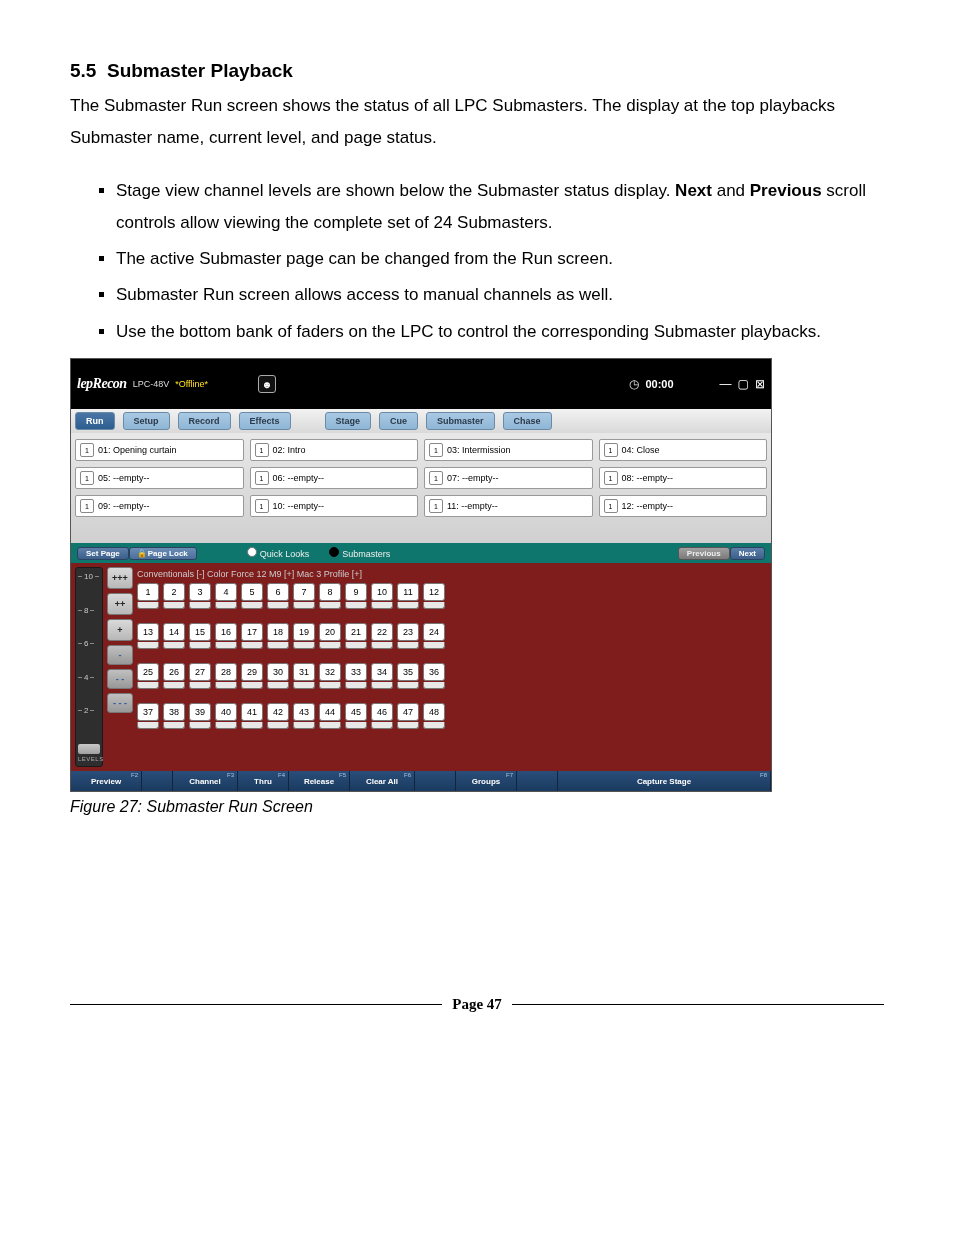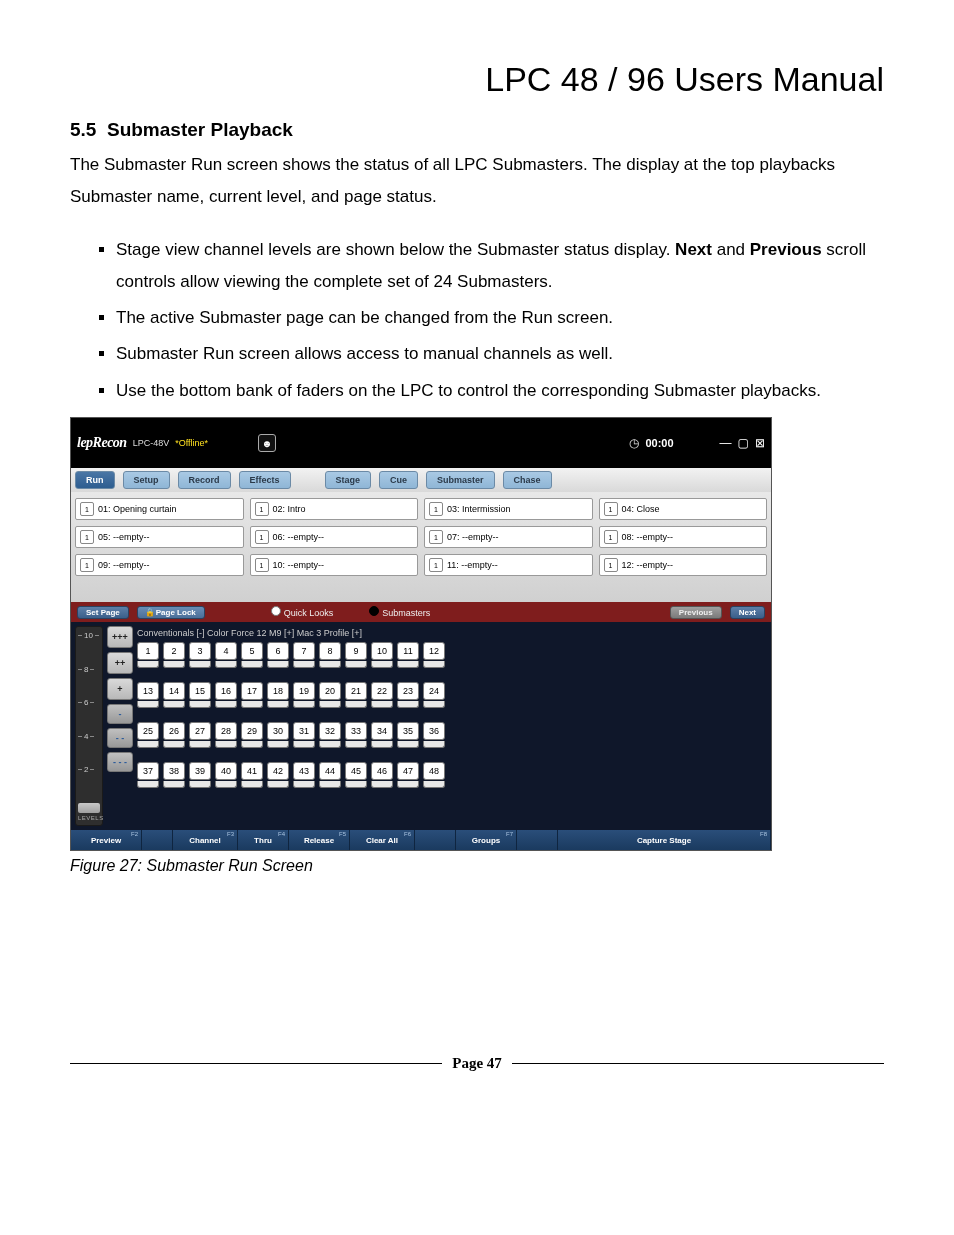--- a/index.html
+++ b/index.html
@@ -130,25 +130,24 @@
     width: 12px; height: 12px;
     border: 1px solid #888;
     border-radius: 2px;
     font-size: 7px;
     display:flex; align-items:center; justify-content:center;
     background:#fff;
   }
 
   
   .dark-bar {
-    background: #7f1d1d;
+    background: #0f766e;
     height: 20px;
     display:flex; align-items:center;
     padding: 0 6px;
-    gap: 8px;
     color: #eee;
     font-size: 9px;
   }
   .dark-btn {
     background: linear-gradient(#5d7fa8,#3a5f8a);
     border: 1px solid #2a4260;
     border-radius: 3px;
     color:#fff;
     font-size: 8px;
     padding: 1px 8px;
@@ -161,21 +160,21 @@
   }
   .radio-dot {
     width:8px; height:8px; border-radius:50%;
     background:#fff; display:inline-block; margin-right:3px;
     border:1px solid #777;
   }
   .radio-dot.on { background:#000; border-color:#000; }
 
   
   .stage-area {
-    background: #0f172a;
+    background: #7f1d1d;
     display:flex;
     padding: 4px 4px 4px 4px;
     gap: 4px;
   }
   
   .scale-col {
     width: 28px;
     background: #2e2e2e;
     border: 1px solid #1a1a1a;
     border-radius: 3px;
@@ -276,21 +275,20 @@
     margin-top: 180px;
     display:flex; align-items:center; gap:10px;
   }
   .fline { flex:1; height:1px; background:#000; }
   .fpage { font-size: 15px; font-weight: bold; font-family: Liberation Serif, serif; }
 </style>
 </head>
 <body>
 
 <div class="page">
-  <div class="doc-title">LPC 48 / 96 Users Manual</div>
 
   <div class="sec-heading">
     <span>5.5</span>&nbsp;&nbsp;<span>Submaster Playback</span>
   </div>
 
   <div class="body-text">The Submaster Run screen shows the status of all LPC Submasters.  The display at the top playbacks Submaster name, current level, and page status.</div>
 
   <ul class="body-list">
     <li>
       <span>Stage view channel levels are shown below the Submaster status display. </span><span class="bold">Next</span><span> and </span><span class="bold">Previous</span><span> scroll controls allow viewing the complete set of 24 Submasters.</span>

